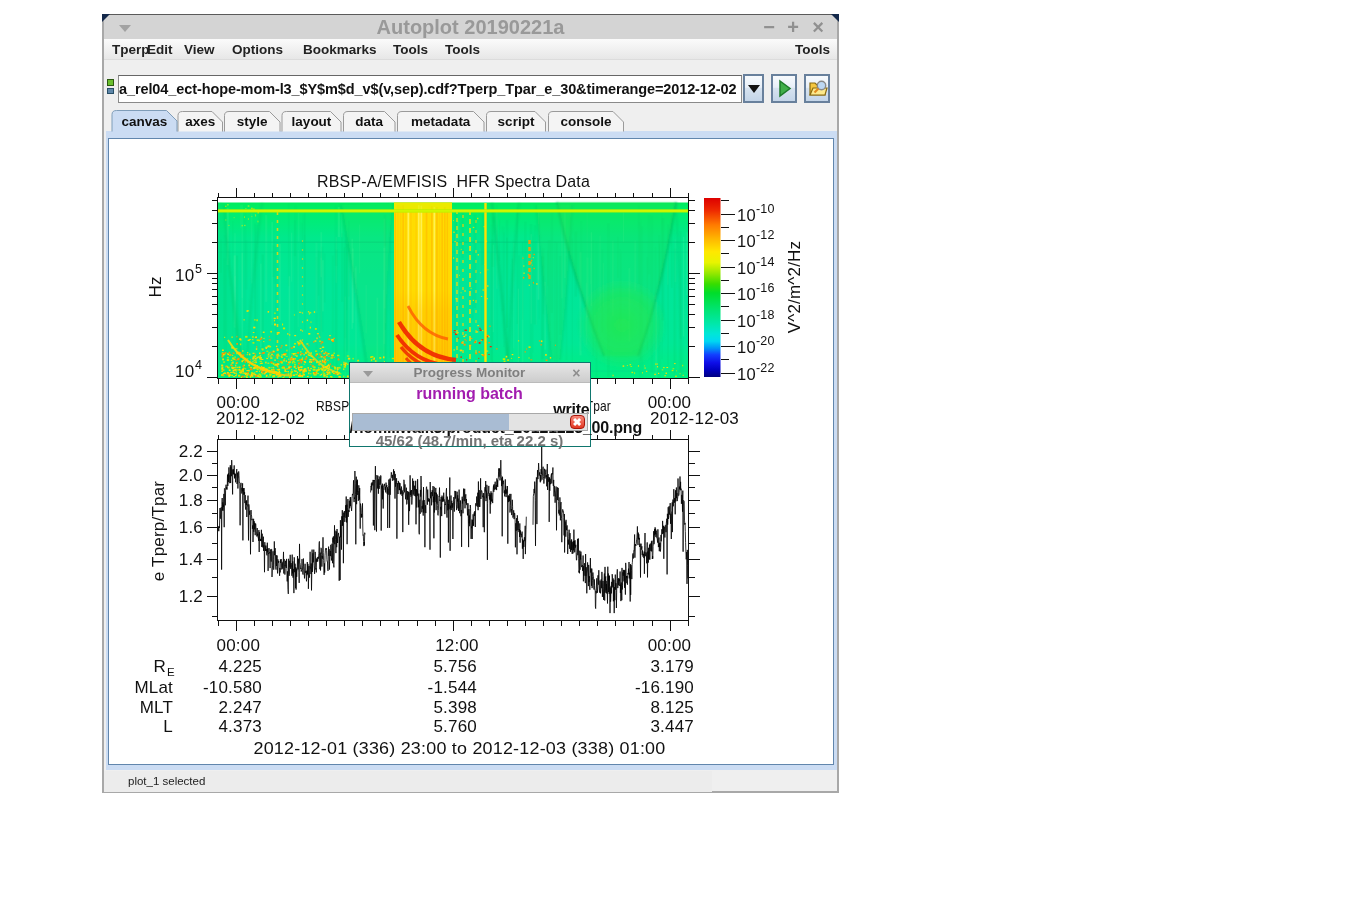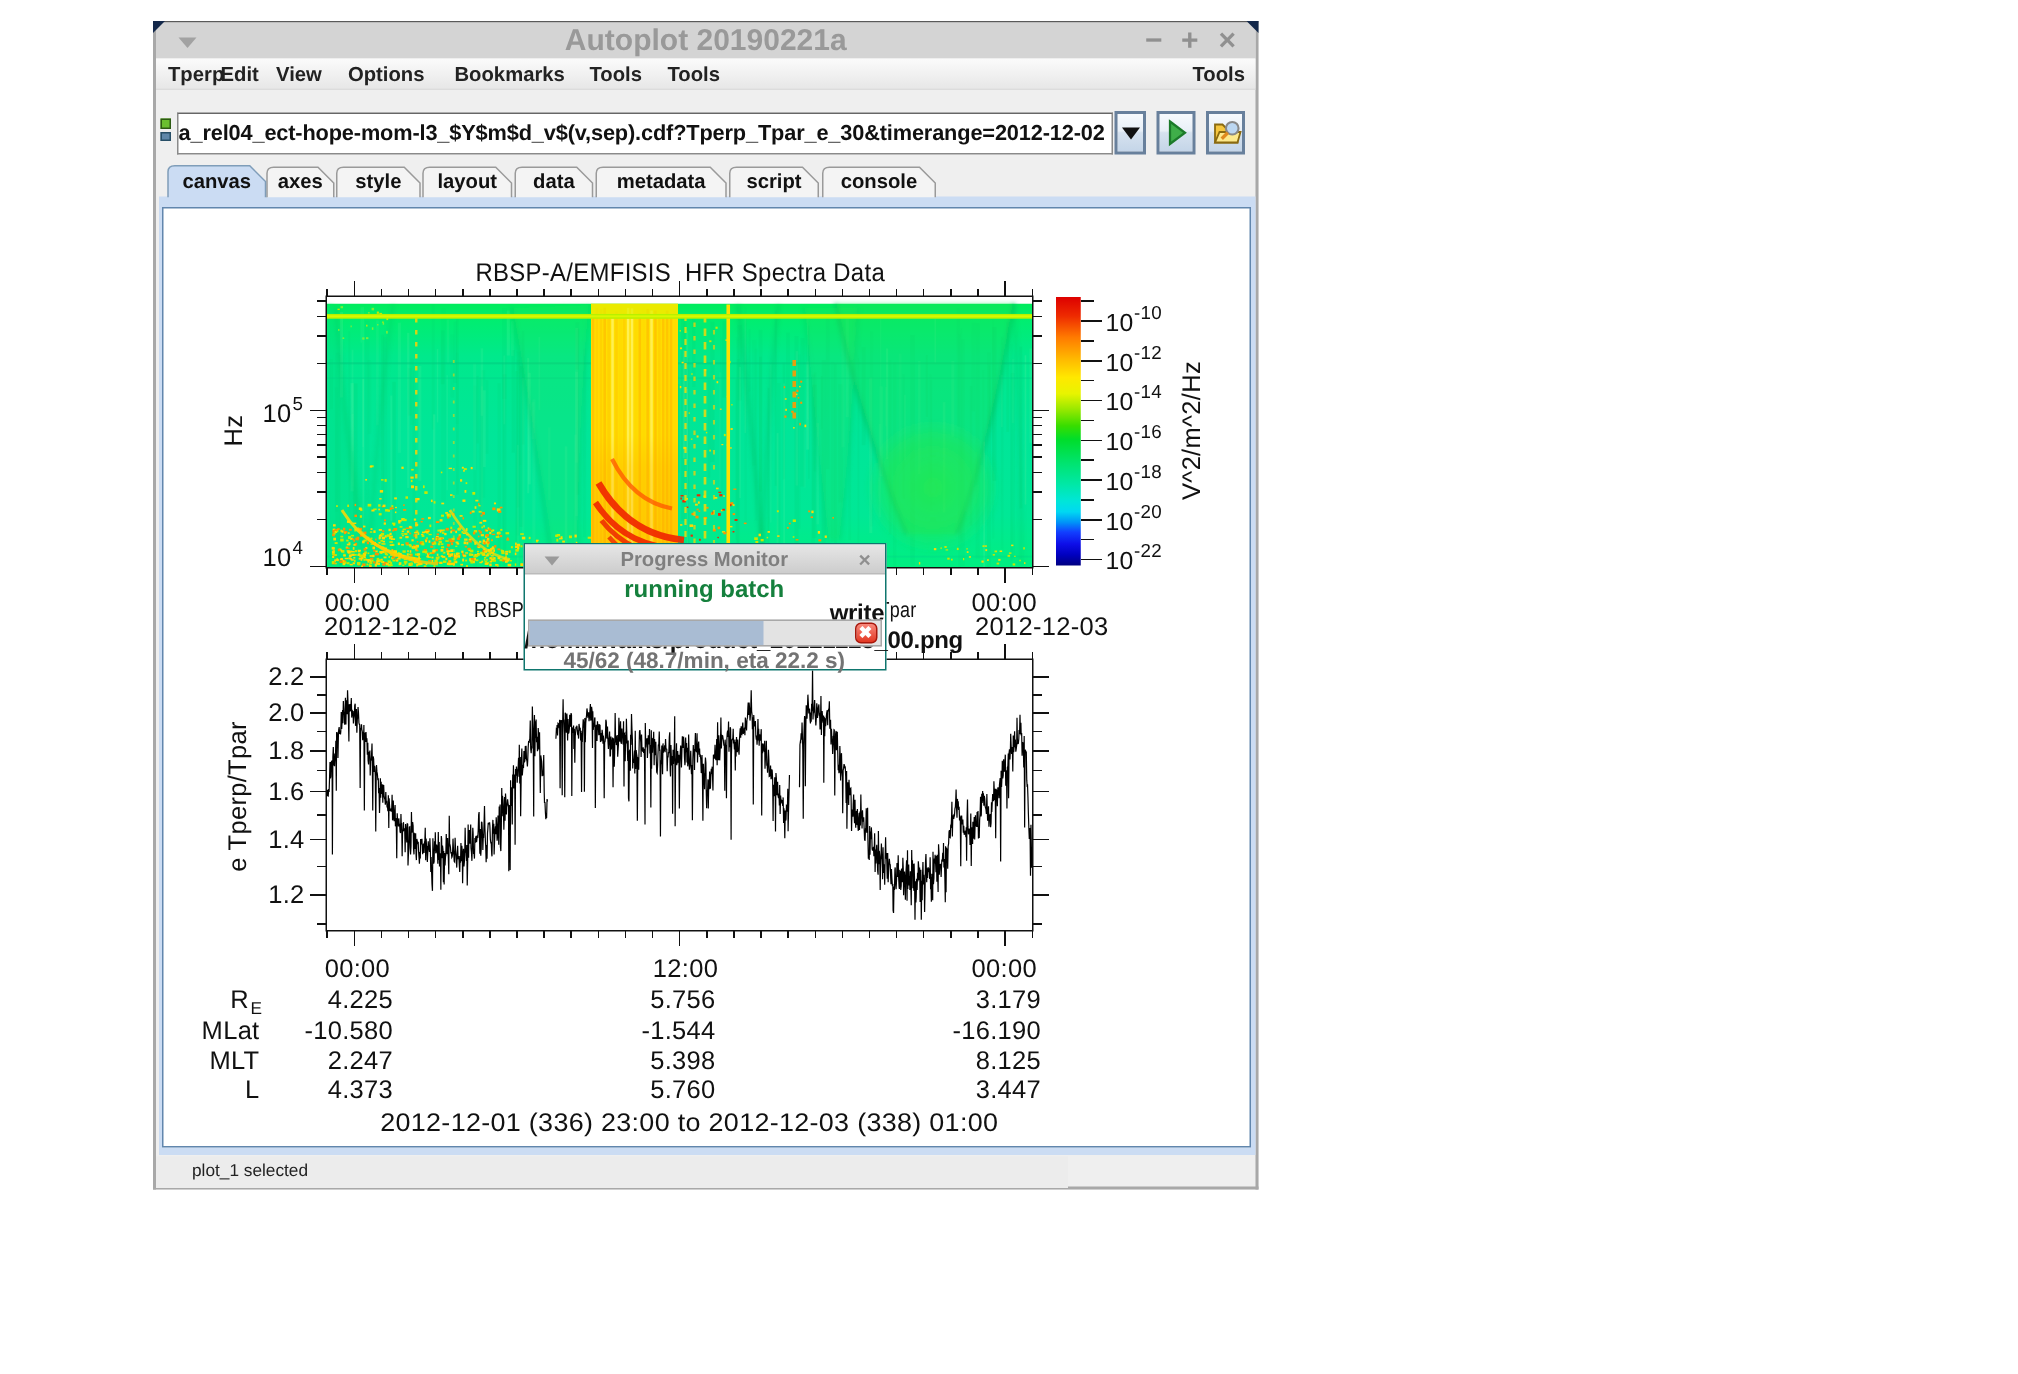--- a/index.html
+++ b/index.html
@@ -1539,19 +1539,19 @@
     <text x="477" y="712.5" font-size="17" text-anchor="end">5.398</text>
     <text x="694" y="712.5" font-size="17" text-anchor="end">8.125</text>
     <text x="173" y="732" font-size="17" text-anchor="end">L</text>
     <text x="262" y="732" font-size="17" text-anchor="end">4.373</text>
     <text x="477" y="732" font-size="17" text-anchor="end">5.760</text>
     <text x="694" y="732" font-size="17" text-anchor="end">3.447</text>
     <text x="459.5" y="754" font-size="17" text-anchor="middle" textLength="412" lengthAdjust="spacingAndGlyphs">2012-12-01 (336) 23:00 to 2012-12-03 (338) 01:00</text>
   </svg>
 <div id="dlg">
  <div id="dlgtit"><span class="tri"></span>Progress Monitor<span class="x">×</span></div>
- <div style="position:absolute;top:22px;width:100%;text-align:center;font-weight:bold;font-size:16px;color:#15803d">running batch</div>
+ <div style="position:absolute;top:22px;width:100%;text-align:center;font-weight:bold;font-size:16px;color:#a21caf">running batch</div>
  <div style="position:absolute;top:38.5px;width:100%;text-align:right;font-weight:bold;font-size:16px;color:#111;letter-spacing:-0.2px">write /hom...walk3/product_20121223_00.png</div>
  <div id="pbar">
       <div id="pfill"></div>
       <div id="pcancel">✖</div>
     </div>
  <div style="position:absolute;top:69px;width:100%;text-align:center;font-weight:bold;font-size:15px;color:#737373">45/62 (48.7/min, eta 22.2 s)</div>
 </div>
 </body></html>

